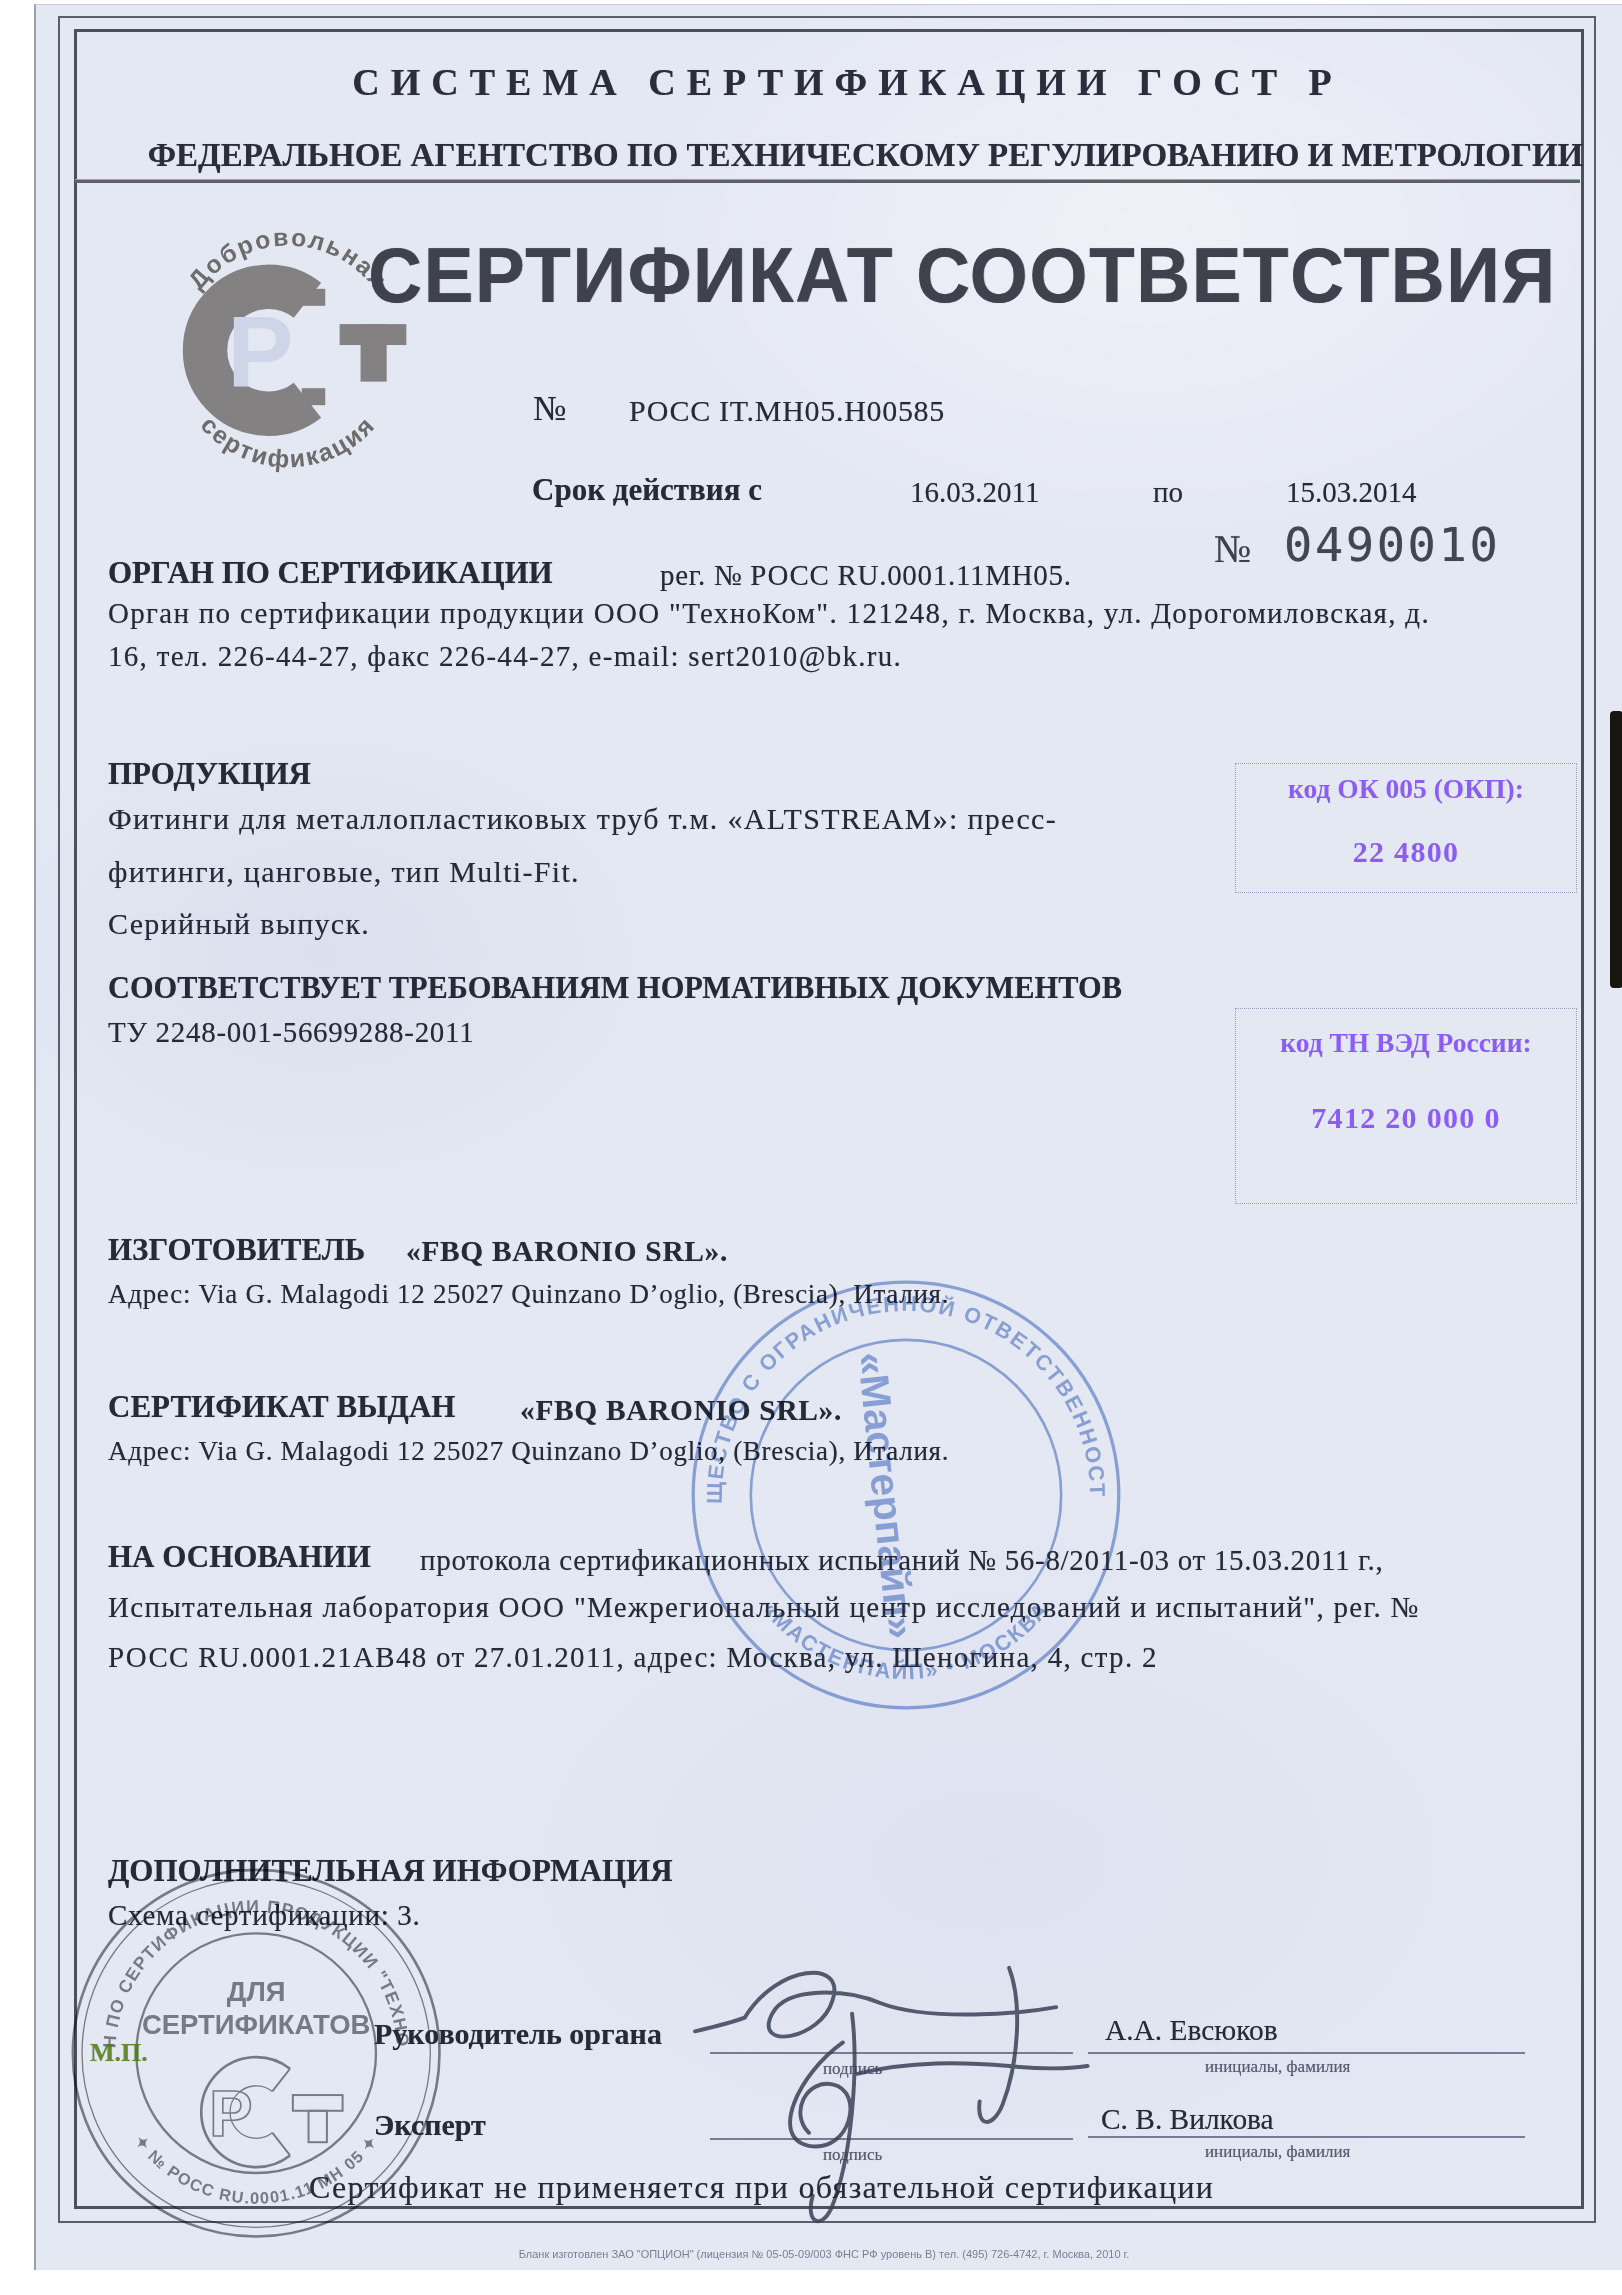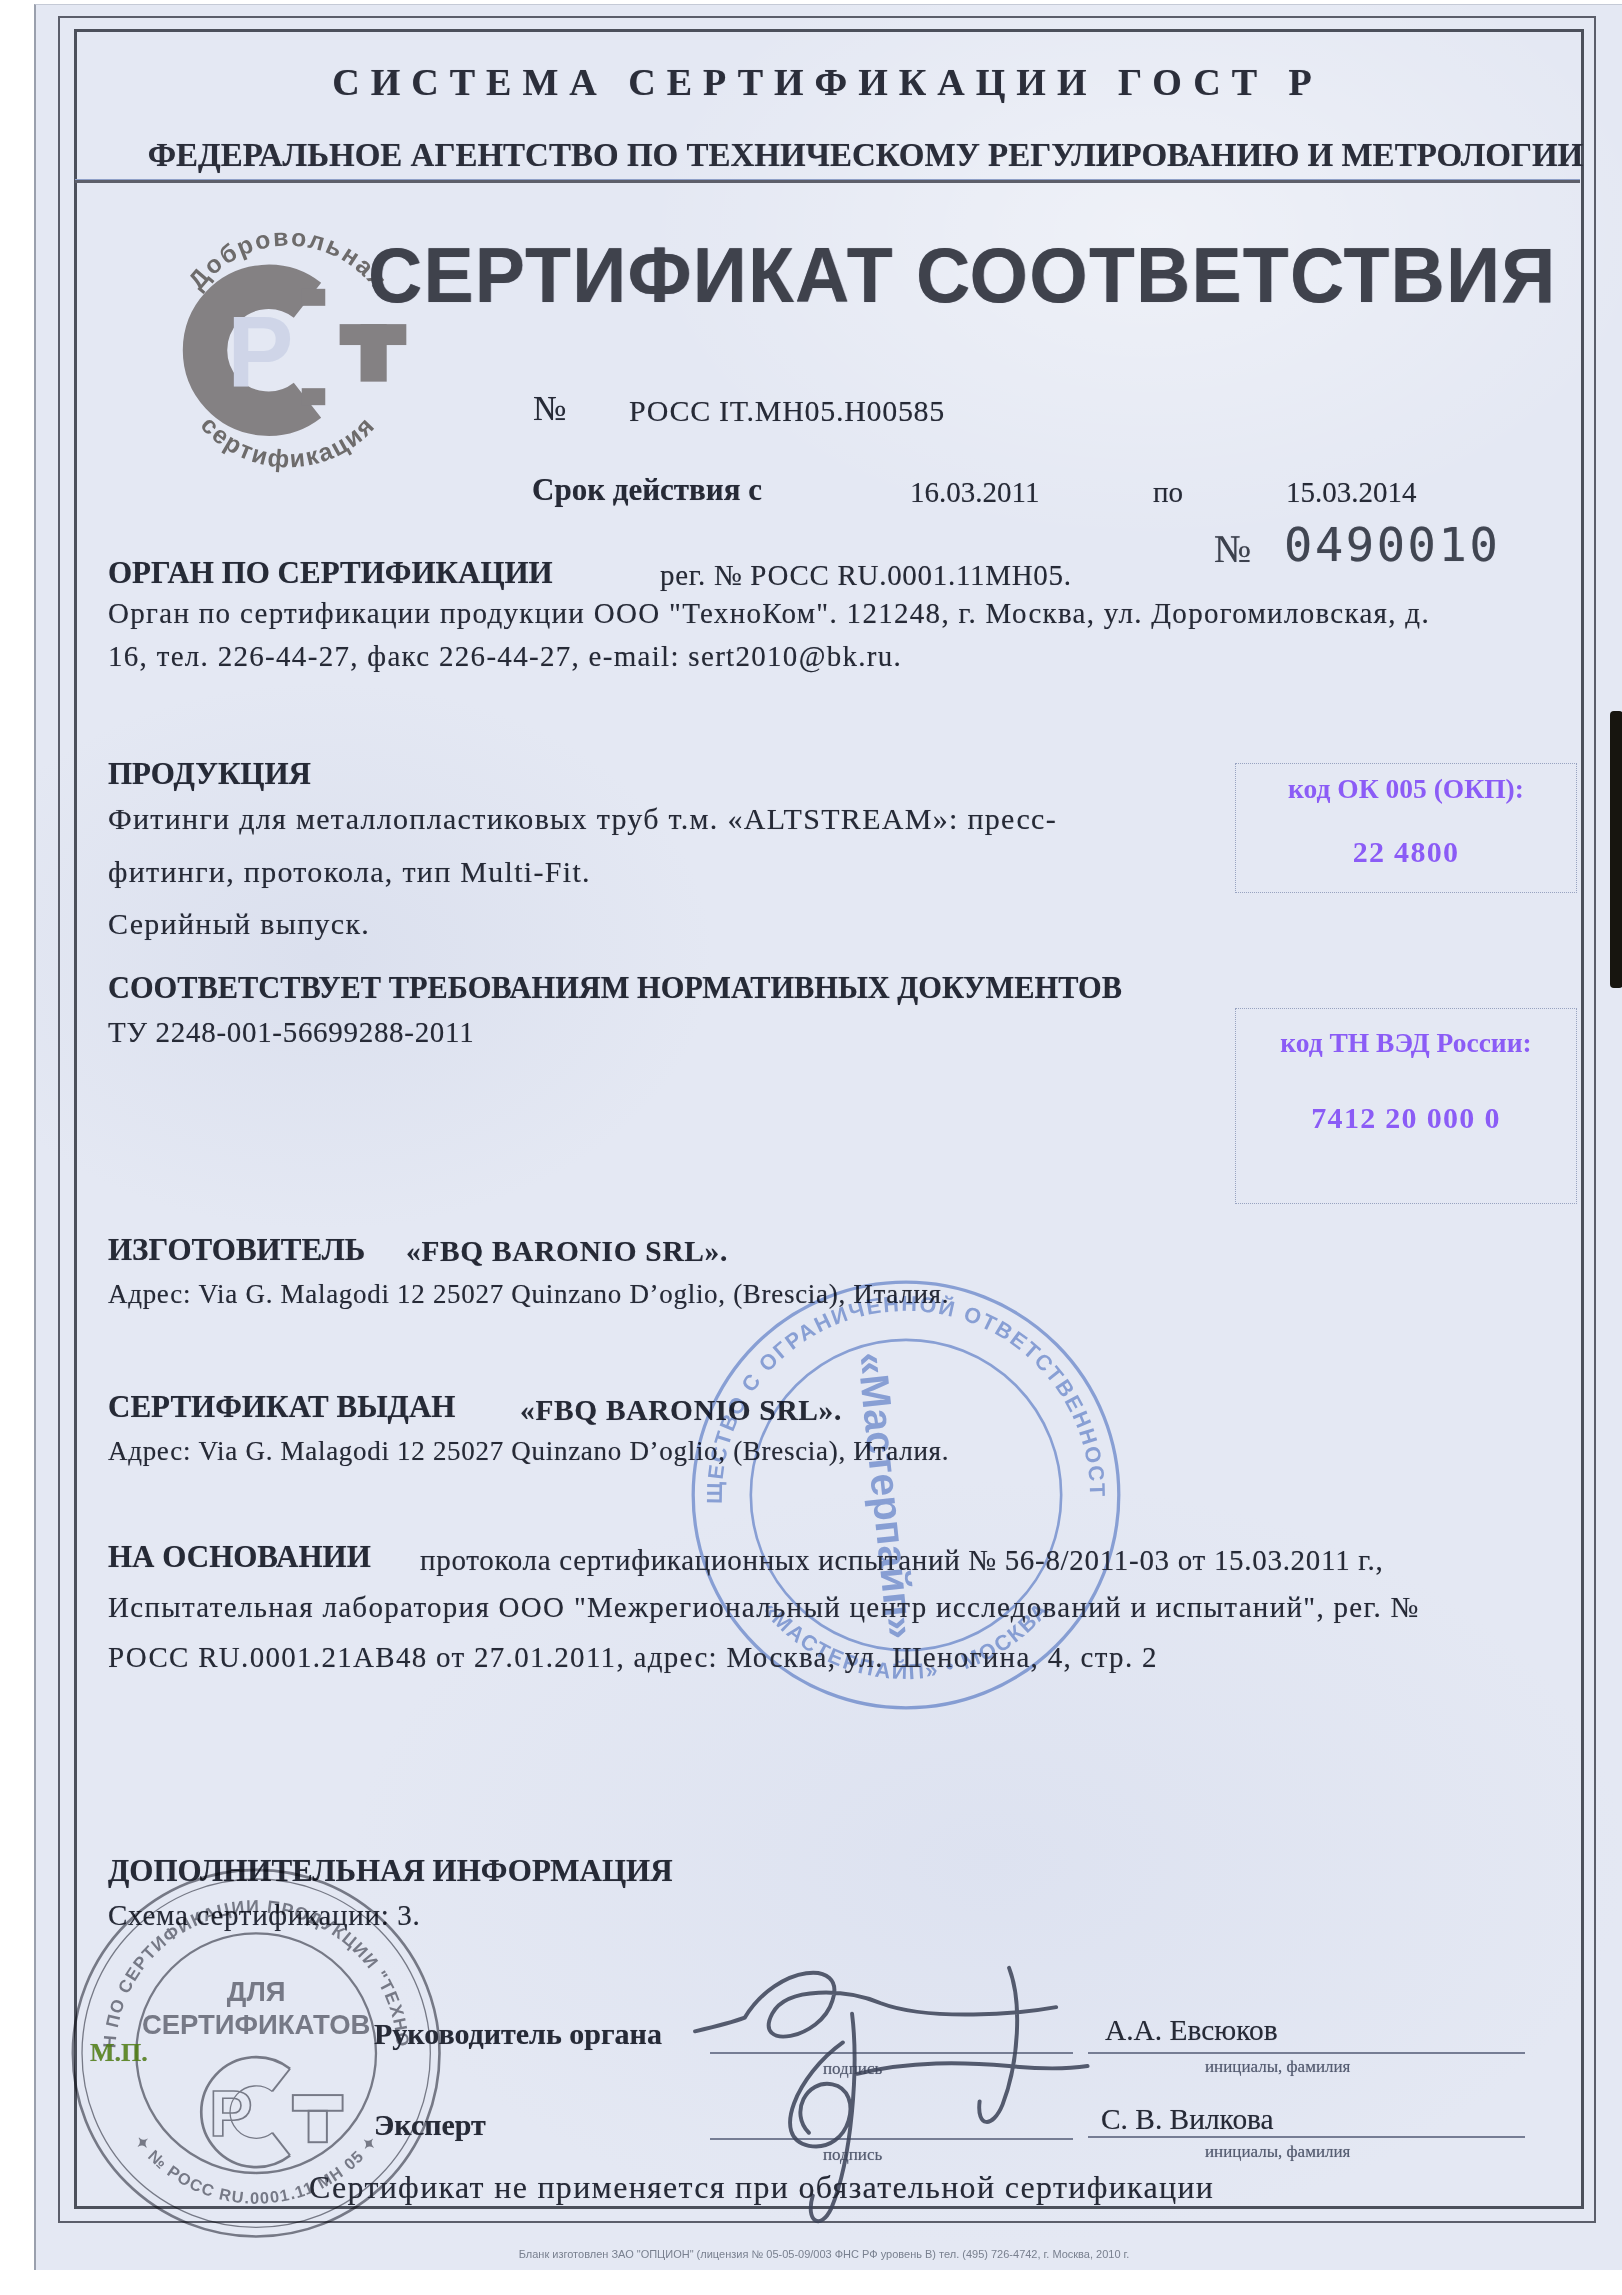--- a/index.html
+++ b/index.html
@@ -37,21 +37,21 @@
   .blob{position:absolute;background:#17150f;border-radius:3.9px;}
 </style>
 </head>
 <body>
 
 <div class="page">
   <div class="paper"></div>
   <div class="frame-outer"></div>
   <div class="frame-inner"></div>
 
-  <div class="t serif b ctr" style="left:75px;top:60px;width:1505px;font-size:38px;letter-spacing:11px;color:#2b2e3a;">СИСТЕМА СЕРТИФИКАЦИИ ГОСТ Р</div>
+  <div class="t serif b ctr" style="left:75px;top:60px;width:1505px;font-size:38px;letter-spacing:11px;color:#2b2e3a;padding-left:20px;">СИСТЕМА СЕРТИФИКАЦИИ ГОСТ Р</div>
   <div class="t serif b ctr" style="left:59px;top:137px;width:1613px;font-size:33px;color:#2b2e3a;">ФЕДЕРАЛЬНОЕ АГЕНТСТВО ПО ТЕХНИЧЕСКОМУ РЕГУЛИРОВАНИЮ И МЕТРОЛОГИИ</div>
   <div class="hr" style="left:75px;top:179px;width:1505px;height:2.6px;"></div>
 
   <svg class="stamp" style="left:154px;top:213px;opacity:.92;" width="268" height="268" viewBox="0 0 410 410" xmlns="http://www.w3.org/2000/svg">
     <defs>
       <path id="hlTop" d="M 40,215 A 165,165 0 0 1 370,215"></path>
       <path id="hlBot" d="M 28,212 A 177,177 0 0 0 382,212"></path>
     </defs>
     <text class="sans" font-size="38" font-weight="bold" fill="#6f6a64" letter-spacing="3">
       <textPath href="#hlTop" startOffset="50%" text-anchor="middle">Добровольная</textPath>
@@ -82,21 +82,21 @@
   <div class="t serif" style="left:1214px;top:526px;font-size:39px;color:#3c414d;">№</div>
   <div class="t mono" style="left:1284px;top:517px;font-size:47px;letter-spacing:2.6px;color:#414652;">0490010</div>
 
   <div class="t serif b" style="left:108px;top:555px;font-size:31px;">ОРГАН ПО СЕРТИФИКАЦИИ</div>
   <div class="t serif" style="left:660px;top:559px;font-size:29px;letter-spacing:0.7px;">рег. № РОСС RU.0001.11МН05.</div>
   <div class="t serif" style="left:108px;top:597px;font-size:29px;letter-spacing:1.3px;">Орган по сертификации продукции ООО "ТехноКом". 121248, г. Москва, ул. Дорогомиловская, д.</div>
   <div class="t serif" style="left:108px;top:640px;font-size:29px;letter-spacing:1.3px;">16, тел. 226-44-27, факс 226-44-27, e-mail: sert2010@bk.ru.</div>
 
   <div class="t serif b" style="left:108px;top:756px;font-size:31px;">ПРОДУКЦИЯ</div>
   <div class="t serif" style="left:108px;top:802px;font-size:30px;letter-spacing:1.3px;">Фитинги для металлопластиковых труб т.м. «ALTSTREAM»: пресс-</div>
-  <div class="t serif" style="left:108px;top:855px;font-size:30px;letter-spacing:1.3px;">фитинги, протокола, тип Multi-Fit.</div>
+  <div class="t serif" style="left:108px;top:855px;font-size:30px;letter-spacing:1.3px;">фитинги, цанговые, тип Multi-Fit.</div>
   <div class="t serif" style="left:108px;top:907px;font-size:30px;letter-spacing:1.3px;">Серийный выпуск.</div>
 
   <div class="codebox" style="left:1235px;top:763px;width:340px;height:128px;">
     <div class="lbl serif" style="top:9.2px;">код ОК 005 (ОКП):</div>
     <div class="val serif" style="top:71px;">22 4800</div>
   </div>
 
   <div class="t serif b" style="left:108px;top:970px;font-size:31px;transform:scaleX(.98);transform-origin:left top;">СООТВЕТСТВУЕТ ТРЕБОВАНИЯМ НОРМАТИВНЫХ ДОКУМЕНТОВ</div>
   <div class="t serif" style="left:108px;top:1016px;font-size:29px;letter-spacing:0.7px;">ТУ 2248-001-56699288-2011</div>
 

